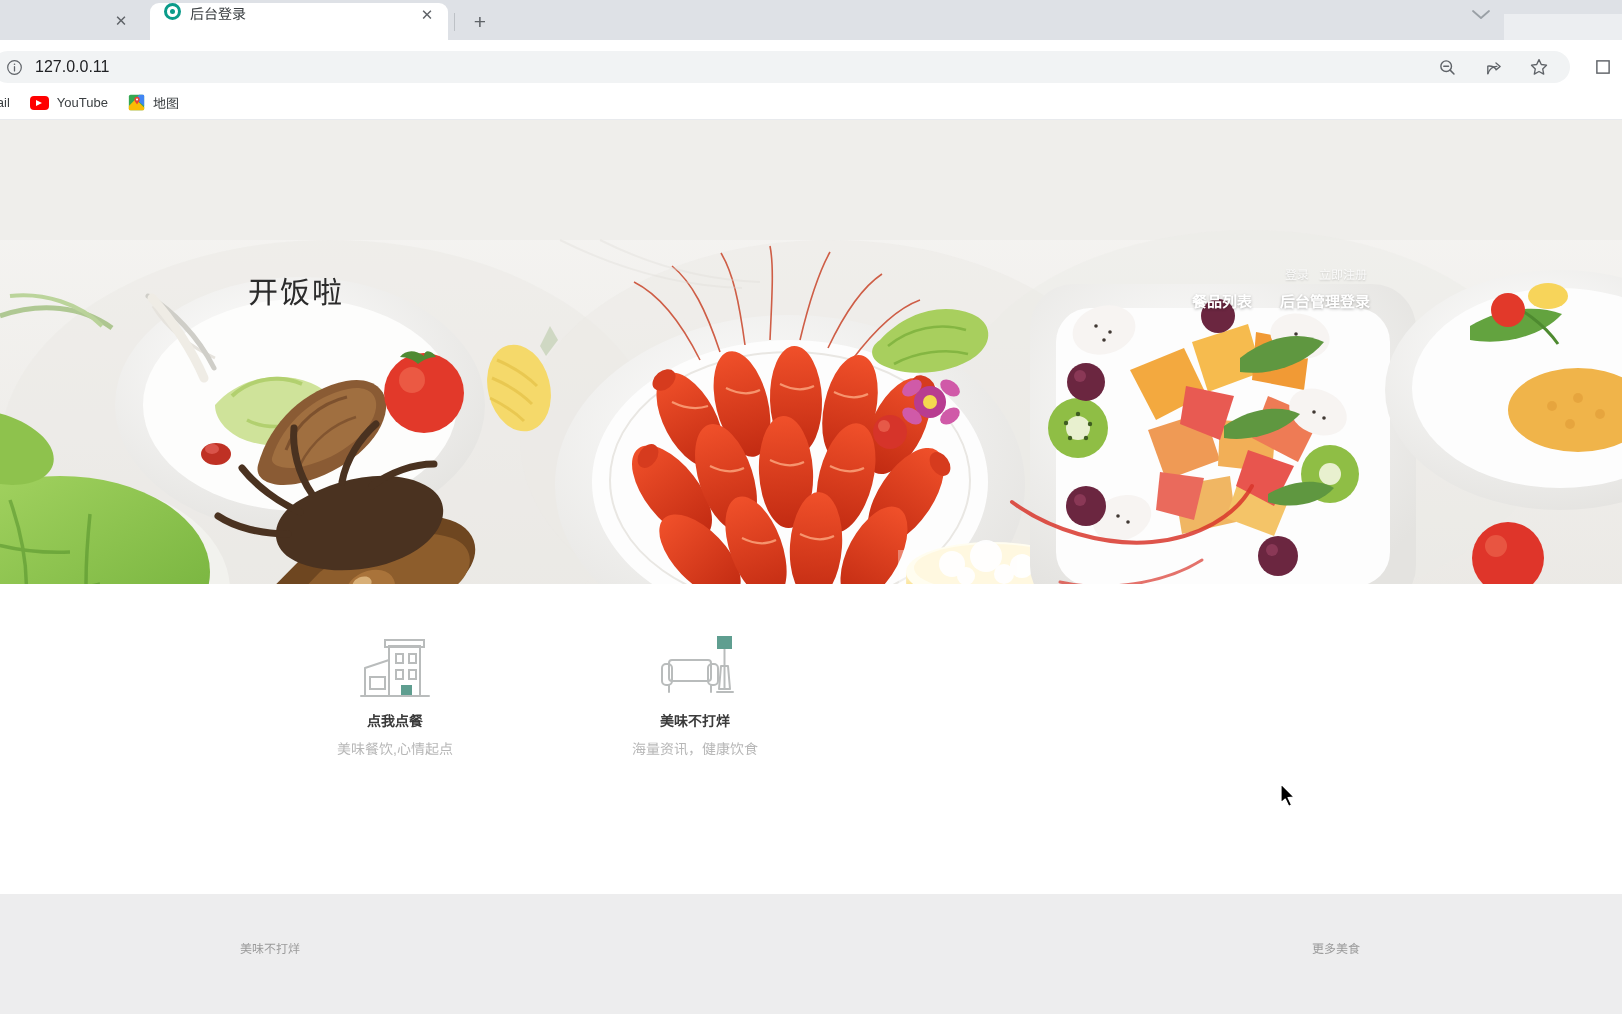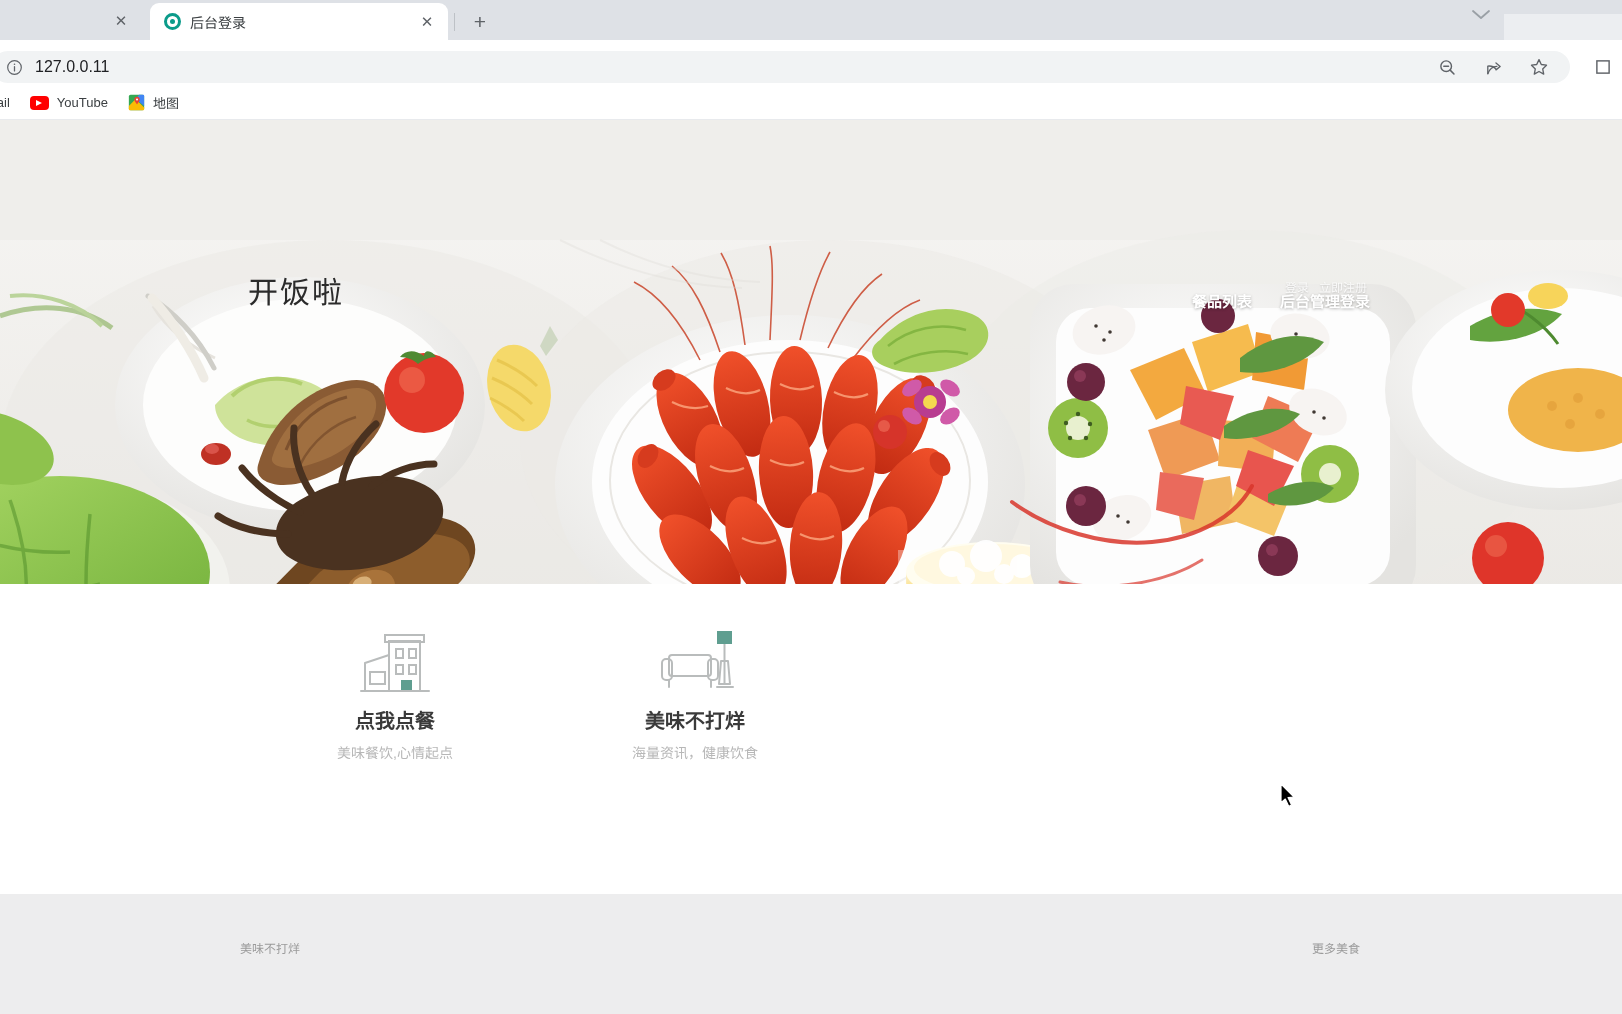--- a/index.html
+++ b/index.html
@@ -21,21 +21,21 @@
     width:150px; height:40px; position:relative; flex:none;
     display:flex; align-items:center; justify-content:flex-end;
   }
   .tab-left-partial .tclose { margin-right:18px; }
   .tclose {
     width:22px; height:22px; display:flex; align-items:center; justify-content:center;
     color:#5f6368; font-size:15px; line-height:1; border-radius:50%;
   }
   .tab-active {
     width:298px; height:37px; background:#ffffff;
-    border-radius:9px 9px 0 0; display:flex; align-items:center;
+    border-radius:9px 9px 0 0; display:flex; 
     padding:0 10px 0 14px; gap:9px; flex:none;
   }
   .tab-fav {
     width:17px; height:17px; border-radius:50%;
     background:#ffffff; border:3px solid #0b9b8a; flex:none;
     display:flex; align-items:center; justify-content:center;
   }
   .tab-fav i { width:5px; height:5px; border-radius:50%; background:#0b9b8a; display:block; }
   .tab-title {
     flex:1; font-size:14px; color:#3c4043; white-space:nowrap; overflow:hidden;
@@ -88,41 +88,41 @@
   
   .hero { position:relative; height:464px; overflow:hidden; background:#f3f1ee; }
   .hero-photo { position:absolute; inset:0; }
 
   .hero-title {
     position:absolute; left:248px; top:148px; z-index:6;
     font-size:30px; font-weight:400; color:#2b2b2b; letter-spacing:2px;
     font-family:"DejaVu Sans","Liberation Sans",sans-serif;
   }
   .hero-auth {
-    position:absolute; right:255px; top:158px; z-index:6;
+    position:absolute; right:255px; top:145px; z-index:6;
     font-size:12px; color:rgba(255,255,255,.88); display:flex; gap:10px;
     text-shadow:0 1px 2px rgba(0,0,0,.18);
   }
   .hero-auth span { white-space:nowrap; }
   .hero-nav {
     position:absolute; right:252px; top:170px; z-index:6;
     display:flex; gap:28px; font-size:15px; font-weight:700;
     color:#ffffff; text-shadow:0 1px 3px rgba(0,0,0,.3);
   }
   .hero-nav span { white-space:nowrap; }
 
   
   .features {
     height:219px; background:#ffffff; display:flex; align-items:center;
     padding-left:335px; gap:180px;
   }
   .feature { width:120px; display:flex; flex-direction:column; align-items:center; }
   .feature-icon { height:72px; display:flex; align-items:flex-end; justify-content:center; }
   .feature-name {
-    margin-top:8px; font-size:20px; font-weight:700; color:#3a3a3a; white-space:nowrap;
+    margin-top:8px; font-size:14px; font-weight:700; color:#3a3a3a; white-space:nowrap;
   }
   .feature-desc {
     margin-top:8px; font-size:14px; color:#b7b7b7; white-space:nowrap;
   }
 
   
   .footer {
     position:absolute; left:0; right:0; bottom:0; height:120px;
     background:#ededee; display:flex; align-items:flex-end;
   }

